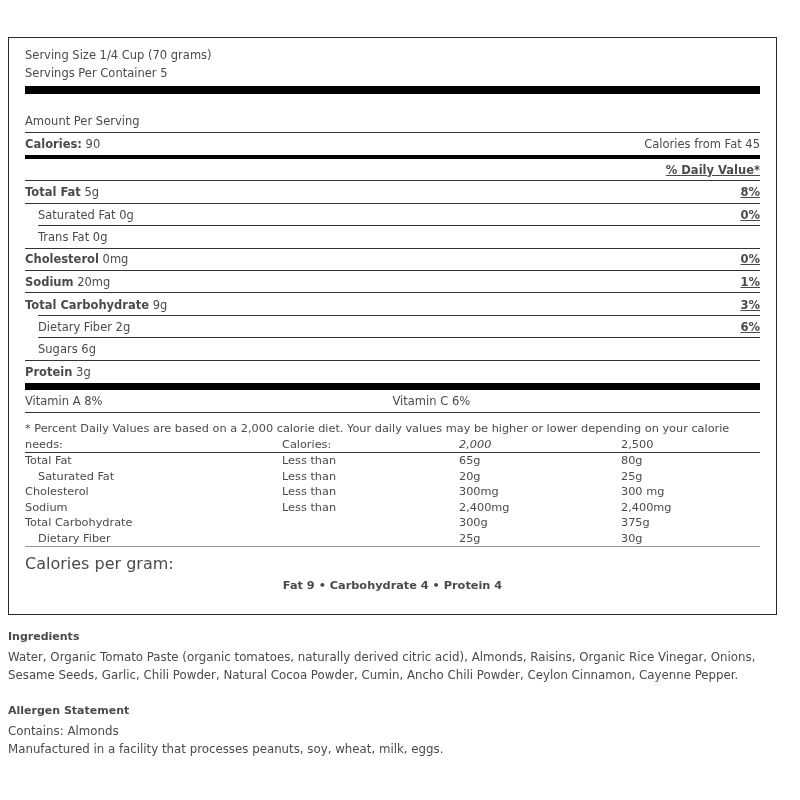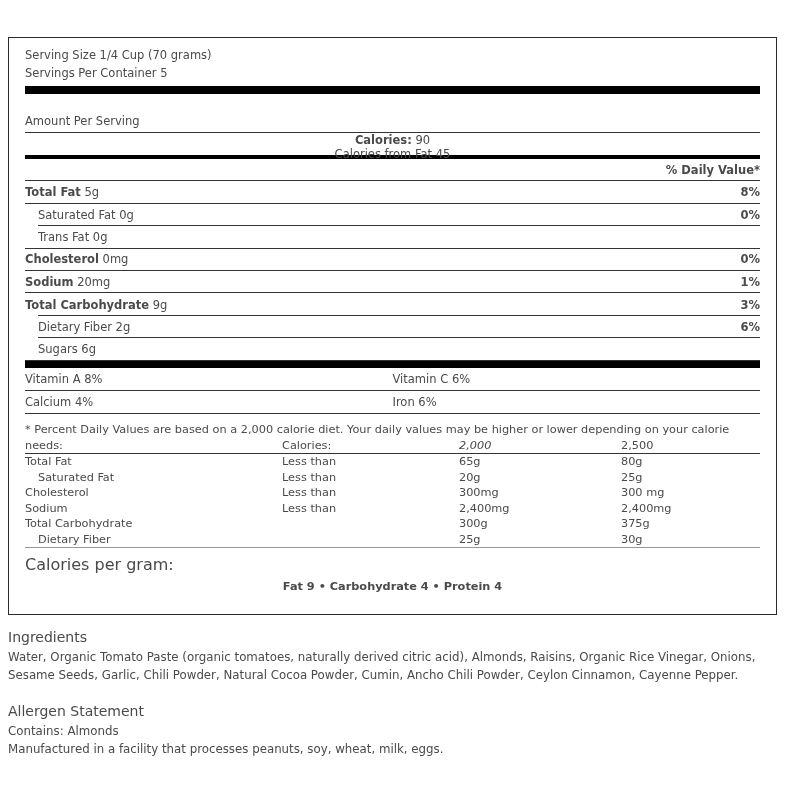--- a/index.html
+++ b/index.html
@@ -15,51 +15,51 @@
   .serving { height: 18px; line-height: 18px; }
   .serving.first { margin-top: 8px; }
   .bar-thick { height: 8px; background: #000; margin-top: 4px; }
   .bar-med { height: 4px; background: #000; }
   .bar-small { height: 6px; background: #000; }
   .line { border-bottom: 1.5px solid #333; }
   .row22 { height: 22.4px; }
   .indent { padding-left: 13px; }
   .indent-line { position: relative; }
   .indent-line::after { content: ""; position: absolute; left: 13px; right: 0; bottom: 0; border-bottom: 1.5px solid #333; }
-  .dv { font-weight: bold; }
+  .dv { font-weight: bold; text-decoration: underline; }
   .vit-row { height: 23px; display: flex; align-items: center; }
   .vit-cell { width: 375px; }
 
   .footnote { margin-top: 8px; height: 16px; line-height: 16px; font-size: 11.3px; }
   table.dvtable { width: 100%; border-collapse: collapse; font-size: 11.3px; }
   table.dvtable td { height: 15.5px; line-height: 15.5px; padding: 0; vertical-align: middle; }
   table.dvtable tr.head td { border-bottom: 1.5px solid #333; }
   table.dvtable tr.last td { border-bottom: 1.5px solid #999; }
   .c1 { width: 257px; } .c2 { width: 177px; } .c3 { width: 162px; font-style: italic; }
   .sub { padding-left: 13px !important; }
   .cpg { margin-top: 9px; height: 16px; line-height: 16px; font-size: 16px; }
   .cpg-values { text-align: center; margin-top: 6px; height: 16px; line-height: 16px; font-size: 11.3px; font-weight: bold; }
 
   .below { position: absolute; left: 8px; top: 628px; width: 785px; font-size: 11.8px; line-height: 18px; }
-  .below h3 { font-size: 14px; font-weight: normal; margin-bottom: 2px; }
+  .below h3 { font-size: 11px; font-weight: bold; margin-bottom: 2px; }
   .below p { margin: 0; }
   .section-gap { margin-top: 18px; }
 </style>
 </head>
 <body>
 
 <div class="label-box">
   <div class="serving first">Serving Size 1/4 Cup (70 grams)</div>
   <div class="serving">Servings Per Container 5</div>
   <div class="bar-thick"></div>
 
   <div class="row row22 line" style="margin-top:16px;height:23px;">
     <span>Amount Per Serving</span>
   </div>
-  <div class="row row22" style="height:22px;flex-direction:column;">
+  <div class="row row22" style="height:22px;">
     <span><b>Calories:</b> <span>90</span></span>
     <span>Calories from Fat 45</span>
   </div>
   <div class="bar-med"></div>
   <div class="row row22 line" style="justify-content:flex-end;">
     <span class="dv">% Daily Value*</span>
   </div>
 
   <div id="nutrients">
     <div class="row row22 line">
@@ -87,31 +87,31 @@
       <span class="dv">3%</span>
     </div>
     <div class="row row22 indent indent-line">
       <span><span>Dietary Fiber</span> <span>2g</span></span>
       <span class="dv">6%</span>
     </div>
     <div class="row row22 indent line">
       <span><span>Sugars</span> <span>6g</span></span>
       <span class="dv"></span>
     </div>
+    <div class="row row22">
+      <span><b>Protein</b> <span>3g</span></span>
+      <span class="dv"></span>
+    </div>
   </div>
 
   <div class="bar-small" style="height:7px;"></div>
 
   <div class="vit-row line">
     <span class="vit-cell">Vitamin A 8%</span>
     <span class="vit-cell">Vitamin C 6%</span>
-  </div>
-  <div class="vit-row line">
-    <span class="vit-cell">Calcium 4%</span>
-    <span class="vit-cell">Iron 6%</span>
   </div>
 
   <div class="footnote">* Percent Daily Values are based on a 2,000 calorie diet. Your daily values may be higher or lower depending on your calorie needs:</div>
 
   <table class="dvtable">
     <tbody>
         <tr class="head">
       <td class="c1"></td>
       <td class="c2">Calories:</td>
       <td class="c3">2,000</td>

